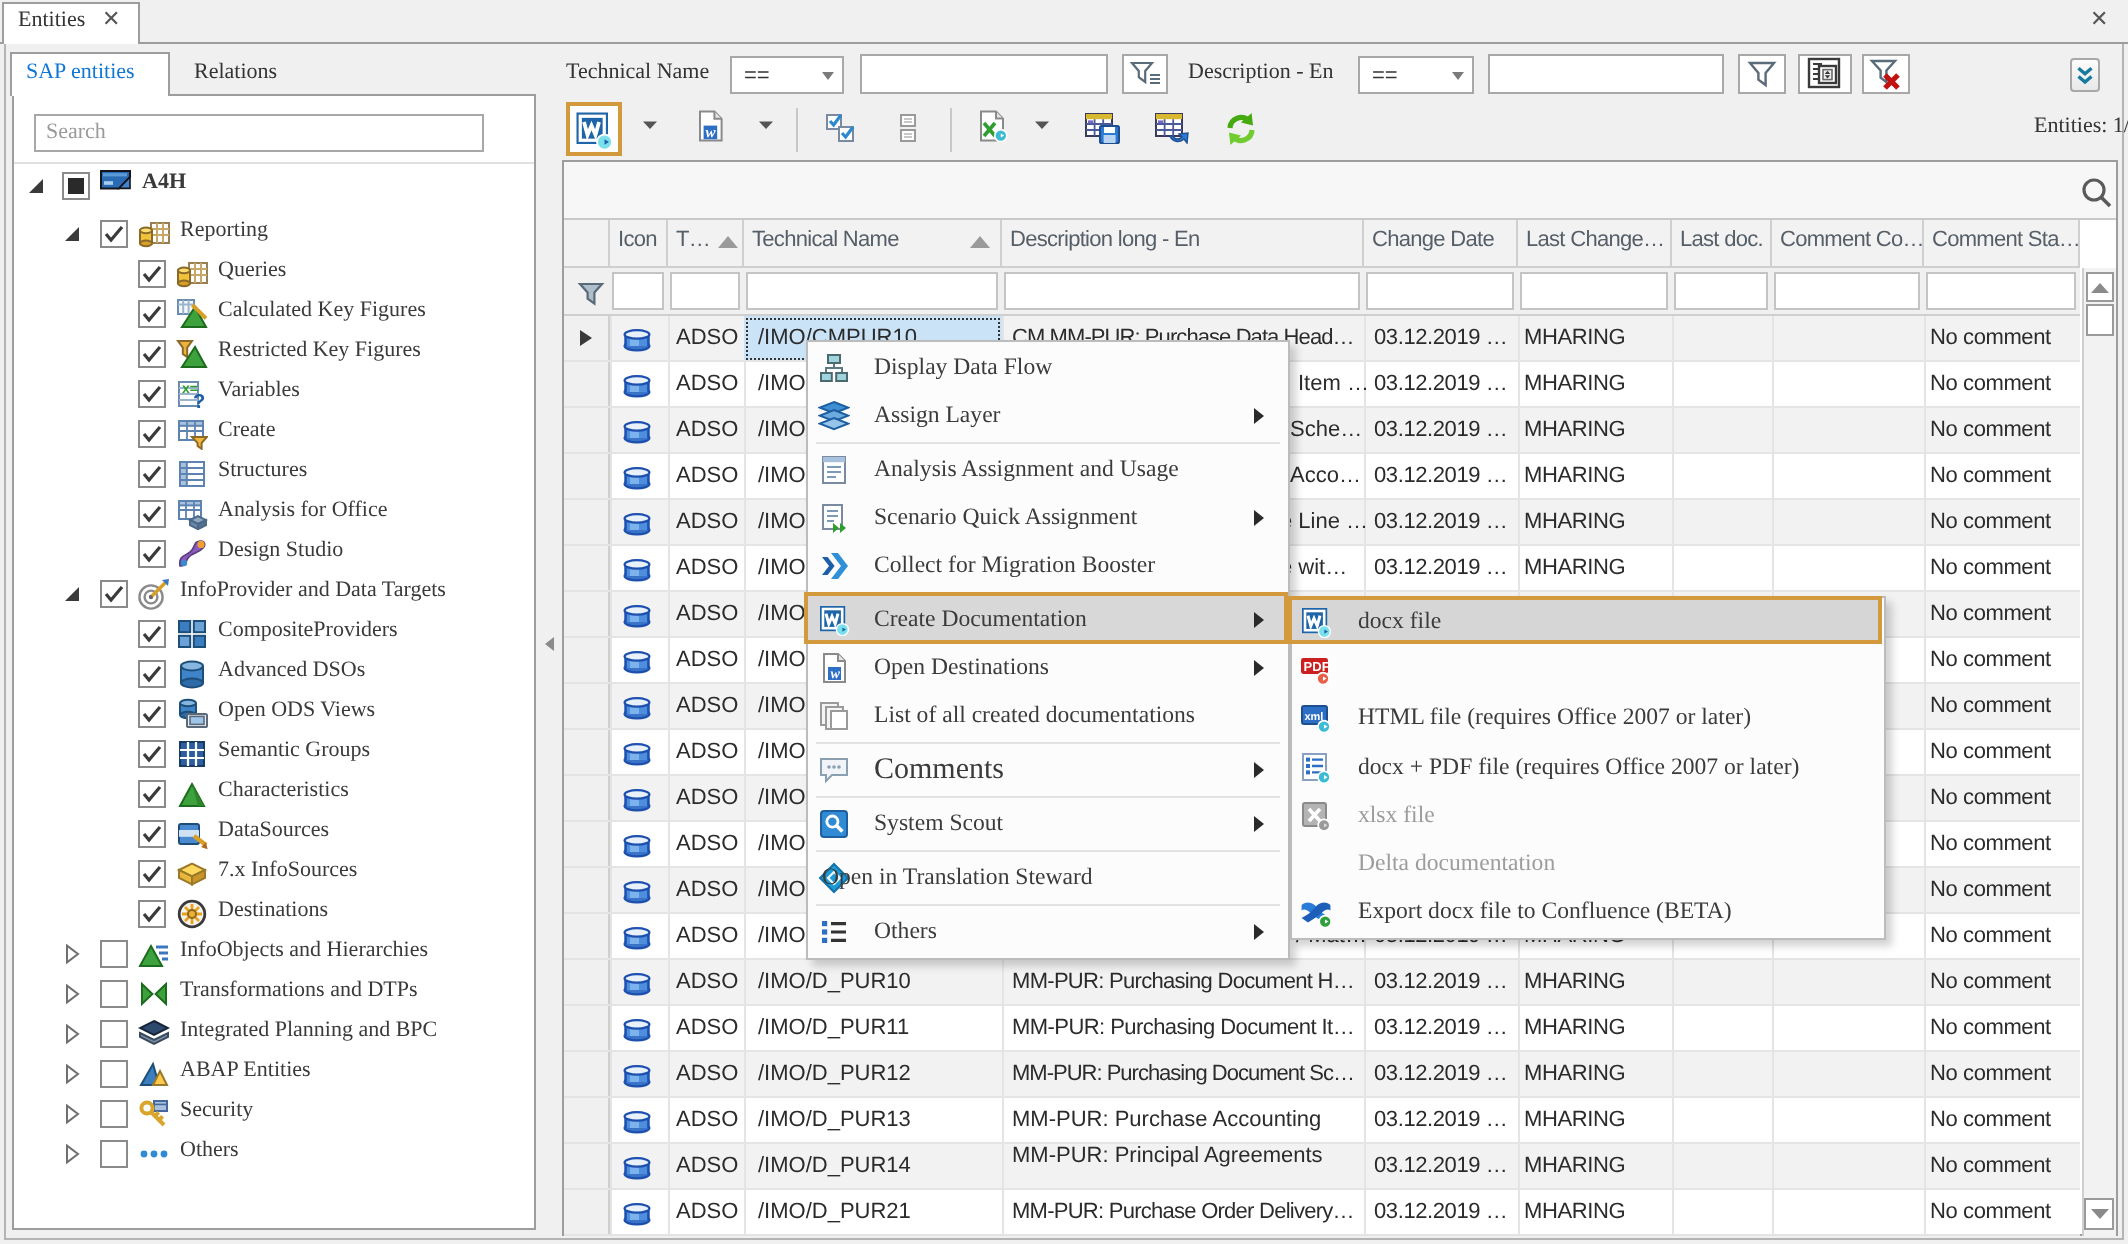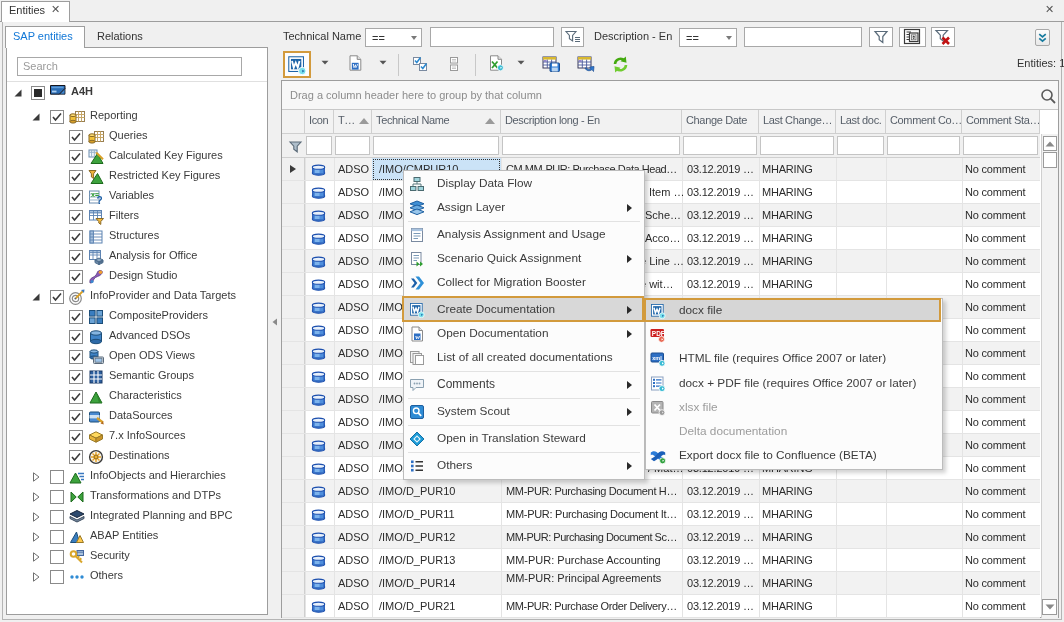--- a/index.html
+++ b/index.html
@@ -1,18 +1,18 @@
 <!DOCTYPE html>
 <html><head><meta charset="utf-8"><style>
 
 *{margin:0;padding:0;box-sizing:border-box;}
 body{font-family:"Liberation Sans",sans-serif;font-size:11px;color:#333;width:1064px;height:622px;overflow:hidden;background:#f0f0f0;}
 .page{position:relative;width:1064px;height:622px;background:#f0f0f0;}
 .abs{position:absolute;}
-.tx{position:absolute;white-space:nowrap;}
+.tx{position:absolute;white-space:nowrap;font-family:Liberation Serif, serif;}
 .vc{display:flex;align-items:center;}
 .ico{position:absolute;}
 
 </style></head><body>
 <div class="page">
 <div class="abs" style="left:0px;top:0px;width:1064px;height:22px;background:#f0f0f0;border-bottom:1px solid #9d9d9d;"></div>
 <div class="abs" style="left:1px;top:1px;width:69px;height:21px;background:#fff;border:1px solid #9d9d9d;border-bottom:none;"></div>
 <div class="tx" style="left:9px;top:4px;color:#333;">Entities</div>
 <div class="tx" style="left:51px;top:3px;color:#555;font-size:11px;">✕</div>
 <div class="tx" style="left:1045px;top:3px;color:#555;font-size:11px;">✕</div>
@@ -92,21 +92,21 @@
 <div class="tx" style="left:109px;top:189px;color:#3a3a3a;">Variables</div>
 <div class="abs" style="left:69px;top:210px;width:14px;height:14px;background:#fff;border:1px solid #8a8a8a;"><svg width="12" height="12" viewBox="0 0 12 12" style="">
         <path d="M2,6 L4.5,9 L10,2.5" stroke="#3a3a3a" stroke-width="1.6" fill="none"></path>
       </svg></div>
 <div class="ico" style="left:88px;top:209px;line-height:0;"><svg width="16" height="16" viewBox="0 0 16 16" style="">
         <rect x="1.5" y="1.5" width="12" height="9.5" fill="#fff" stroke="#5d83b2"></rect>
         <rect x="1.5" y="1.5" width="12" height="2.4" fill="#a8c2de" stroke="#5d83b2"></rect>
         <path d="M1.5,6.5 H13.5 M5.5,1.5 V11 M9.5,1.5 V11" stroke="#5d83b2" stroke-width="0.9"></path>
         <path d="M8,9.5 H15.5 L12.8,12.6 V15.4 L10.8,14 V12.6 Z" fill="#f2b83c" stroke="#8a6a28"></path>
       </svg></div>
-<div class="tx" style="left:109px;top:209px;color:#3a3a3a;">Filters</div>
+<div class="tx" style="left:109px;top:209px;color:#3a3a3a;">Create</div>
 <div class="abs" style="left:69px;top:230px;width:14px;height:14px;background:#fff;border:1px solid #8a8a8a;"><svg width="12" height="12" viewBox="0 0 12 12" style="">
         <path d="M2,6 L4.5,9 L10,2.5" stroke="#3a3a3a" stroke-width="1.6" fill="none"></path>
       </svg></div>
 <div class="ico" style="left:88px;top:229px;line-height:0;"><svg width="16" height="16" viewBox="0 0 16 16" style="">
         <rect x="2" y="2" width="12" height="12" fill="#fff" stroke="#5d83b2"></rect>
         <rect x="2" y="2" width="3.4" height="12" fill="#a8c2de" stroke="#5d83b2"></rect>
         <path d="M2,5 H14 M2,8 H14 M2,11 H14" stroke="#5d83b2" stroke-width="0.9"></path>
       </svg></div>
 <div class="tx" style="left:109px;top:229px;color:#3a3a3a;">Structures</div>
 <div class="abs" style="left:69px;top:250px;width:14px;height:14px;background:#fff;border:1px solid #8a8a8a;"><svg width="12" height="12" viewBox="0 0 12 12" style="">
@@ -389,21 +389,20 @@
       </svg></div>
 <div class="ico" style="left:612px;top:56px;line-height:0;"><svg width="17" height="17" viewBox="0 0 17 17" style="">
         <path d="M3,8 A5.5,5.5 0 0 1 12.5,4.5" fill="none" stroke="#45aa10" stroke-width="2.6"></path>
         <path d="M13.8,0.5 L14.5,6.8 L8.5,5.2 Z" fill="#45aa10"></path>
         <path d="M14,9 A5.5,5.5 0 0 1 4.5,12.5" fill="none" stroke="#70cc30" stroke-width="2.6"></path>
         <path d="M3.2,16.5 L2.5,10.2 L8.5,11.8 Z" fill="#70cc30"></path>
       </svg></div>
 <div class="tx" style="left:1017px;top:57px;color:#333;">Entities: 1/1166</div>
 <div class="abs" style="left:281px;top:80px;width:778px;height:538px;background:#fff;border:1px solid #9d9d9d;"></div>
 <div class="abs" style="left:282px;top:81px;width:776px;height:29px;background:#f7f7f7;border-bottom:1px solid #c8c8c8;"></div>
-<div class="tx" style="left:290px;top:89px;color:#8c8c8c;">Drag a column header here to group by that column</div>
 <div class="ico" style="left:1040px;top:88px;line-height:0;"><svg width="17" height="17" viewBox="0 0 17 17" style="">
         <circle cx="7" cy="7" r="5" fill="none" stroke="#5a5a5a" stroke-width="1.6"></circle>
         <path d="M10.7,10.7 L15,15" stroke="#5a5a5a" stroke-width="1.8"></path>
       </svg></div>
 <div class="abs" style="left:282px;top:110px;width:758px;height:24px;background:#f2f2f2;border-bottom:1px solid #cfcfcf;"></div>
 <div class="abs" style="left:285px;top:110px;width:20px;height:24px;border-right:1px solid #cfcfcf;overflow:hidden;">
       <span style="position:absolute;left:4px;top:4px;color:#565e68;white-space:nowrap;letter-spacing:-0.35px;"></span>
     </div>
 <div class="abs" style="left:305px;top:110px;width:29px;height:24px;border-right:1px solid #cfcfcf;overflow:hidden;">
       <span style="position:absolute;left:4px;top:4px;color:#565e68;white-space:nowrap;letter-spacing:-0.35px;">Icon</span>
@@ -1005,52 +1004,52 @@
         </g>
       </svg></div>
 <div class="tx" style="left:437px;top:301.5px;color:#3b3b3b;font-size:11.8px;">Create Documentation</div>
 <div class="abs" style="left:627px;top:305.5px;width:0;height:0;border-top:4px solid transparent;border-bottom:4px solid transparent;border-left:5px solid #2a2a2a;"></div>
 <div class="abs" style="left:409px;top:325.5px;line-height:0;"><svg width="16" height="16" viewBox="0 0 16 16" style="">
         <path d="M3,1 H10 L13.5,4.5 V15 H3 Z" fill="#fff" stroke="#8a8a8a"></path>
         <path d="M10,1 V4.5 H13.5" fill="#e8e8e8" stroke="#8a8a8a"></path>
         <rect x="5" y="7.5" width="6.5" height="6.5" fill="#2d6fc4"></rect>
         <text x="6.3" y="13" font-family="Liberation Serif" font-size="7" font-weight="bold" font-style="italic" fill="#fff">w</text>
       </svg></div>
-<div class="tx" style="left:437px;top:325.5px;color:#3b3b3b;font-size:11.8px;">Open Documentation</div>
+<div class="tx" style="left:437px;top:325.5px;color:#3b3b3b;font-size:11.8px;">Open Destinations</div>
 <div class="abs" style="left:627px;top:329.5px;width:0;height:0;border-top:4px solid transparent;border-bottom:4px solid transparent;border-left:5px solid #2a2a2a;"></div>
 <div class="abs" style="left:409px;top:349.5px;line-height:0;"><svg width="16" height="16" viewBox="0 0 16 16" style="">
         <rect x="1.5" y="1.5" width="8.5" height="11" fill="#f4f4f4" stroke="#9a9a9a"></rect>
         <rect x="4" y="3.5" width="8.5" height="11" fill="#f4f4f4" stroke="#9a9a9a"></rect>
         <rect x="6.5" y="5.5" width="8" height="9" fill="#fff" stroke="#9a9a9a"></rect>
       </svg></div>
 <div class="tx" style="left:437px;top:349.5px;color:#3b3b3b;font-size:11.8px;">List of all created documentations</div>
 <div class="abs" style="left:408px;top:370.5px;width:232px;height:1px;background:#e2e2e2;"></div>
 <div class="abs" style="left:409px;top:376.5px;line-height:0;"><svg width="16" height="16" viewBox="0 0 16 16" style="">
         <path d="M1.5,2.5 H14.5 V10.5 H7 L4,13.5 V10.5 H1.5 Z" fill="#f0f4f8" stroke="#8aa0b0"></path>
         <circle cx="5.5" cy="6.5" r="0.9" fill="#8aa0b0"></circle>
         <circle cx="8" cy="6.5" r="0.9" fill="#8aa0b0"></circle>
         <circle cx="10.5" cy="6.5" r="0.9" fill="#8aa0b0"></circle>
       </svg></div>
-<div class="tx" style="left:437px;top:376.5px;color:#3b3b3b;font-size:12px;">Comments</div>
+<div class="tx" style="left:437px;top:376.5px;color:#3b3b3b;font-size:15px;">Comments</div>
 <div class="abs" style="left:627px;top:380.5px;width:0;height:0;border-top:4px solid transparent;border-bottom:4px solid transparent;border-left:5px solid #2a2a2a;"></div>
 <div class="abs" style="left:408px;top:397.5px;width:232px;height:1px;background:#e2e2e2;"></div>
 <div class="abs" style="left:409px;top:403.5px;line-height:0;"><svg width="16" height="16" viewBox="0 0 16 16" style="">
         <rect x="1.5" y="1.5" width="13" height="13" rx="1.5" fill="#2e8bd4" stroke="#1d5fa0"></rect>
         <circle cx="7.2" cy="6.8" r="2.8" fill="none" stroke="#fff" stroke-width="1.4"></circle>
         <path d="M9.2,8.8 L12.2,11.8" stroke="#fff" stroke-width="1.8"></path>
       </svg></div>
 <div class="tx" style="left:437px;top:403.5px;color:#3b3b3b;font-size:11.8px;">System Scout</div>
 <div class="abs" style="left:627px;top:407.5px;width:0;height:0;border-top:4px solid transparent;border-bottom:4px solid transparent;border-left:5px solid #2a2a2a;"></div>
 <div class="abs" style="left:408px;top:424.5px;width:232px;height:1px;background:#e2e2e2;"></div>
 <div class="abs" style="left:409px;top:430.5px;line-height:0;"><svg width="16" height="16" viewBox="0 0 16 16" style="">
         <path d="M8,1 L15,8 L8,15 L1,8 Z" fill="#1e9bd7" stroke="#1272a8"></path>
         <path d="M8,4.2 L11.8,8 L8,11.8 L4.2,8 Z" fill="#eaf6fc"></path>
         <path d="M8,5.8 L10.2,8 L8,10.2 L5.8,8 Z" fill="#1e9bd7"></path>
       </svg></div>
-<div class="tx" style="left:437px;top:430.5px;color:#3b3b3b;font-size:11.8px;">Open in Translation Steward</div>
+<div class="tx" style="left:411px;top:430.5px;color:#3b3b3b;font-size:11.8px;">Open in Translation Steward</div>
 <div class="abs" style="left:408px;top:451.5px;width:232px;height:1px;background:#e2e2e2;"></div>
 <div class="abs" style="left:409px;top:457.5px;line-height:0;"><svg width="16" height="16" viewBox="0 0 16 16" style="">
         <rect x="2" y="2.5" width="2.6" height="2.6" fill="#2d6fc4"></rect>
         <rect x="2" y="6.7" width="2.6" height="2.6" fill="#2d6fc4"></rect>
         <rect x="2" y="10.9" width="2.6" height="2.6" fill="#2d6fc4"></rect>
         <path d="M6.5,3.8 H14 M6.5,8 H14 M6.5,12.2 H14" stroke="#333" stroke-width="1.6"></path>
       </svg></div>
 <div class="tx" style="left:437px;top:457.5px;color:#3b3b3b;font-size:11.8px;">Others</div>
 <div class="abs" style="left:627px;top:461.5px;width:0;height:0;border-top:4px solid transparent;border-bottom:4px solid transparent;border-left:5px solid #2a2a2a;"></div>
 <div class="abs" style="left:644.5px;top:297.5px;width:298px;height:172.5px;background:#fcfcfc;border:1px solid #bcbcbc;box-shadow:3px 3px 4px rgba(0,0,0,0.18);"></div>

